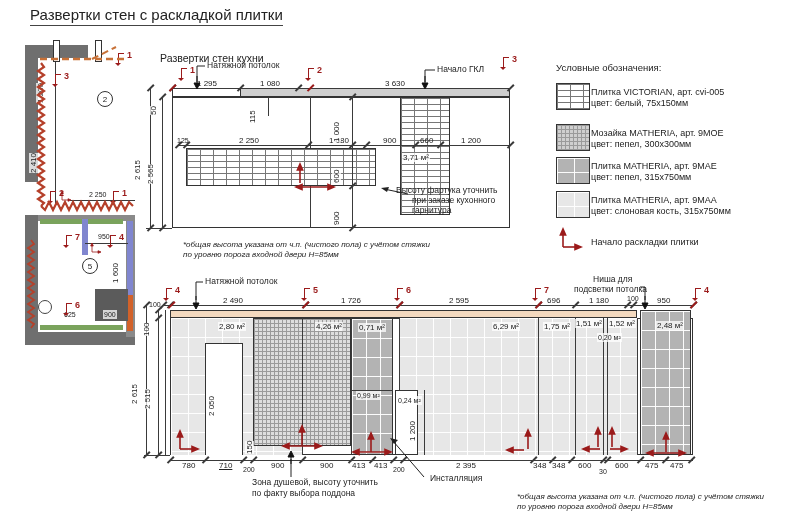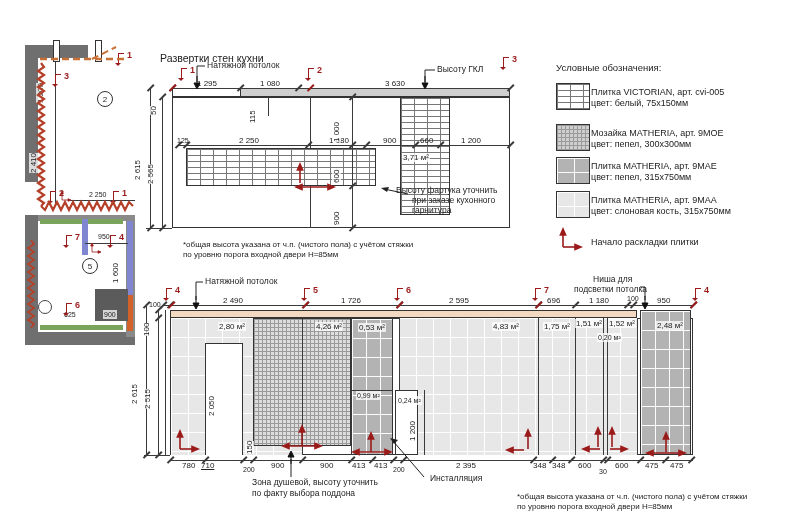--- a/index.html
+++ b/index.html
@@ -6,21 +6,21 @@
   #canvas{position:relative;width:793px;height:520px;background:#fff;overflow:hidden;
           font-family:"Liberation Sans",sans-serif;color:#222;}
   .abs{position:absolute;}
   .ttl{position:absolute;left:30px;top:6px;font-size:15px;color:#222;border-bottom:1.5px solid #444;padding-bottom:2px;}
   .sec{position:absolute;font-size:10.5px;color:#222;white-space:nowrap;}
   .lbl{position:absolute;font-size:8px;color:#222;white-space:nowrap;line-height:9px;background:rgba(255,255,255,.75);padding:0 1px;}
   .s7{font-size:7px;}
   .nobg{background:transparent;}
   .rot{position:absolute;font-size:8px;color:#222;white-space:nowrap;transform:rotate(-90deg);transform-origin:0 100%;background:rgba(255,255,255,.75);line-height:9px;}
   .note{position:absolute;font-size:8.5px;color:#222;white-space:nowrap;line-height:10px;}
-  .fnote{position:absolute;font-size:8px;color:#222;white-space:nowrap;line-height:10px;}
+  .fnote{position:absolute;font-size:8px;font-style:italic;color:#222;white-space:nowrap;line-height:10px;}
   .hl{position:absolute;height:0;border-top:1px solid #3a3a3a;}
   .vl{position:absolute;width:0;border-left:1px solid #3a3a3a;}
   .tk{position:absolute;width:9px;height:1.5px;background:#3a3a3a;transform:rotate(-45deg);}
   .tkr{background:#9b1b1b;}
   .mk{position:absolute;color:#9b1b1b;font-size:9px;font-weight:700;line-height:9px;}
   .mk::before{content:"";position:absolute;left:-9px;top:2px;width:5px;height:10px;
               border-left:1.5px solid #9b1b1b;border-top:1.5px solid #9b1b1b;}
   .mk::after{content:"";position:absolute;left:-12px;top:12px;border:3px solid transparent;border-top-color:#9b1b1b;}
   .room{position:absolute;width:14px;height:14px;border:1px solid #333;border-radius:50%;
         font-size:8px;display:flex;align-items:center;justify-content:center;background:#fff;}
@@ -48,20 +48,21 @@
   .wall2{background:#8a8a8a;}
   #overlay{position:absolute;left:0;top:0;pointer-events:none;}
   .legend-l1{position:absolute;font-size:9px;color:#222;white-space:nowrap;}
   .legend-l2{position:absolute;font-size:9px;color:#222;white-space:nowrap;}
 </style>
 </head>
 <body>
 
 <div id="canvas">
 
+  <div class="ttl">Развертки стен с раскладкой плитки</div>
 
   <div class="abs wall" style="left:25px;top:45px;width:13px;height:137px;"></div>
   <div class="abs wall" style="left:25px;top:45px;width:63px;height:13px;"></div>
   <div class="box" style="left:53px;top:40px;width:7px;height:22px;"></div>
   <div class="box" style="left:95px;top:40px;width:7px;height:22px;"></div>
   <div class="room" style="left:97px;top:91px;">
       <span>2</span>
     </div>
   <div class="vl" style="left:55px;top:62px;height:143px;"></div>
   <div class="hl" style="left:70px;top:200px;width:65px;"></div>
@@ -91,21 +92,21 @@
   <div class="lbl s7" style="left:97px;top:232px;">950</div>
   <div class="rot" style="left:120px;top:274px;">1 600</div>
   <div class="lbl s7" style="left:63px;top:310px;">625</div>
   <div class="lbl s7" style="left:103px;top:310px;">900</div>
   <div class="mk" style="left:75px;top:233px;">7</div>
   <div class="mk" style="left:119px;top:233px;">4</div>
   <div class="mk" style="left:75px;top:301px;">6</div>
 
   <div class="sec" style="left:160px;top:52px;">Развертки стен кухни</div>
   <div class="note" style="left:207px;top:60px;">Натяжной потолок</div>
-  <div class="note" style="left:437px;top:64px;">Высоту ГКЛ</div>
+  <div class="note" style="left:437px;top:64px;">Начало ГКЛ</div>
 
   <div class="band" style="left:172px;top:88px;width:338px;height:9px;background:#fff;"></div>
   <div class="band gray" style="left:240px;top:88px;width:270px;height:9px;"></div>
   <div class="box" style="left:172px;top:97px;width:338px;height:131px;"></div>
   <div class="vl" style="left:310px;top:97px;height:131px;"></div>
   <div class="brick" style="left:186px;top:148px;width:190px;height:38px;"></div>
   <div class="brick" style="left:400px;top:97px;width:50px;height:118px;"></div>
   <div class="lbl" style="left:402px;top:153px;">3,71 м²</div>
 
   <div class="hl" style="left:172px;top:88px;width:338px;"></div>
@@ -231,24 +232,24 @@
   <div class="box" style="left:205px;top:343px;width:38px;height:112px;border-bottom:none;"></div>
   <div class="rot" style="left:216px;top:407px;">2 050</div>
   <div class="hl" style="left:351px;top:390px;width:42px;"></div>
   <div class="box" style="left:395px;top:390px;width:23px;height:65px;"></div>
   <div class="vl" style="left:424px;top:390px;height:65px;"></div>
   <div class="rot" style="left:417px;top:432px;">1 200</div>
   <div class="rot s7" style="left:254px;top:445px;">150</div>
 
   <div class="lbl" style="left:218px;top:322px;">2,80 м²</div>
   <div class="lbl" style="left:315px;top:322px;">4,26 м²</div>
-  <div class="lbl" style="left:358px;top:323px;">0,53 м²</div>
+  <div class="lbl" style="left:358px;top:323px;">0,71 м²</div>
   <div class="lbl s7" style="left:356px;top:391px;">0,99 м²</div>
   <div class="lbl s7" style="left:397px;top:396px;">0,24 м²</div>
-  <div class="lbl" style="left:492px;top:322px;">4,83 м²</div>
+  <div class="lbl" style="left:492px;top:322px;">6,29 м²</div>
   <div class="lbl" style="left:543px;top:322px;">1,75 м²</div>
   <div class="lbl" style="left:575px;top:319px;">1,51 м²</div>
   <div class="lbl" style="left:608px;top:319px;">1,52 м²</div>
   <div class="lbl s7" style="left:597px;top:333px;">0,20 м²</div>
   <div class="lbl" style="left:656px;top:321px;">2,48 м²</div>
 
   <div class="vl" style="left:146px;top:305px;height:150px;"></div>
   <div class="vl" style="left:158px;top:310px;height:145px;"></div>
   <div class="vl" style="left:165px;top:310px;height:145px;"></div>
   <div class="tk" style="left:142px;top:304px;"></div>
@@ -273,21 +274,21 @@
   <div class="tk" style="left:399px;top:459px;"></div>
   <div class="tk" style="left:529px;top:459px;"></div>
   <div class="tk" style="left:548px;top:459px;"></div>
   <div class="tk" style="left:567px;top:459px;"></div>
   <div class="tk" style="left:599px;top:459px;"></div>
   <div class="tk" style="left:603px;top:459px;"></div>
   <div class="tk" style="left:636px;top:459px;"></div>
   <div class="tk" style="left:661px;top:459px;"></div>
   <div class="tk" style="left:687px;top:459px;"></div>
   <div class="lbl nobg" style="left:181px;top:461px;">780</div>
-  <div class="lbl nobg" style="left:200px;top:461px;text-decoration:underline;">710</div>
+  <div class="lbl nobg" style="left:218px;top:461px;text-decoration:underline;">710</div>
   <div class="lbl s7 nobg" style="left:242px;top:465px;">200</div>
   <div class="lbl nobg" style="left:270px;top:461px;">900</div>
   <div class="lbl nobg" style="left:319px;top:461px;">900</div>
   <div class="lbl nobg" style="left:351px;top:461px;">413</div>
   <div class="lbl nobg" style="left:373px;top:461px;">413</div>
   <div class="lbl s7 nobg" style="left:392px;top:465px;">200</div>
   <div class="lbl nobg" style="left:455px;top:461px;">2 395</div>
   <div class="lbl nobg" style="left:532px;top:461px;">348</div>
   <div class="lbl nobg" style="left:551px;top:461px;">348</div>
   <div class="lbl nobg" style="left:577px;top:461px;">600</div>

